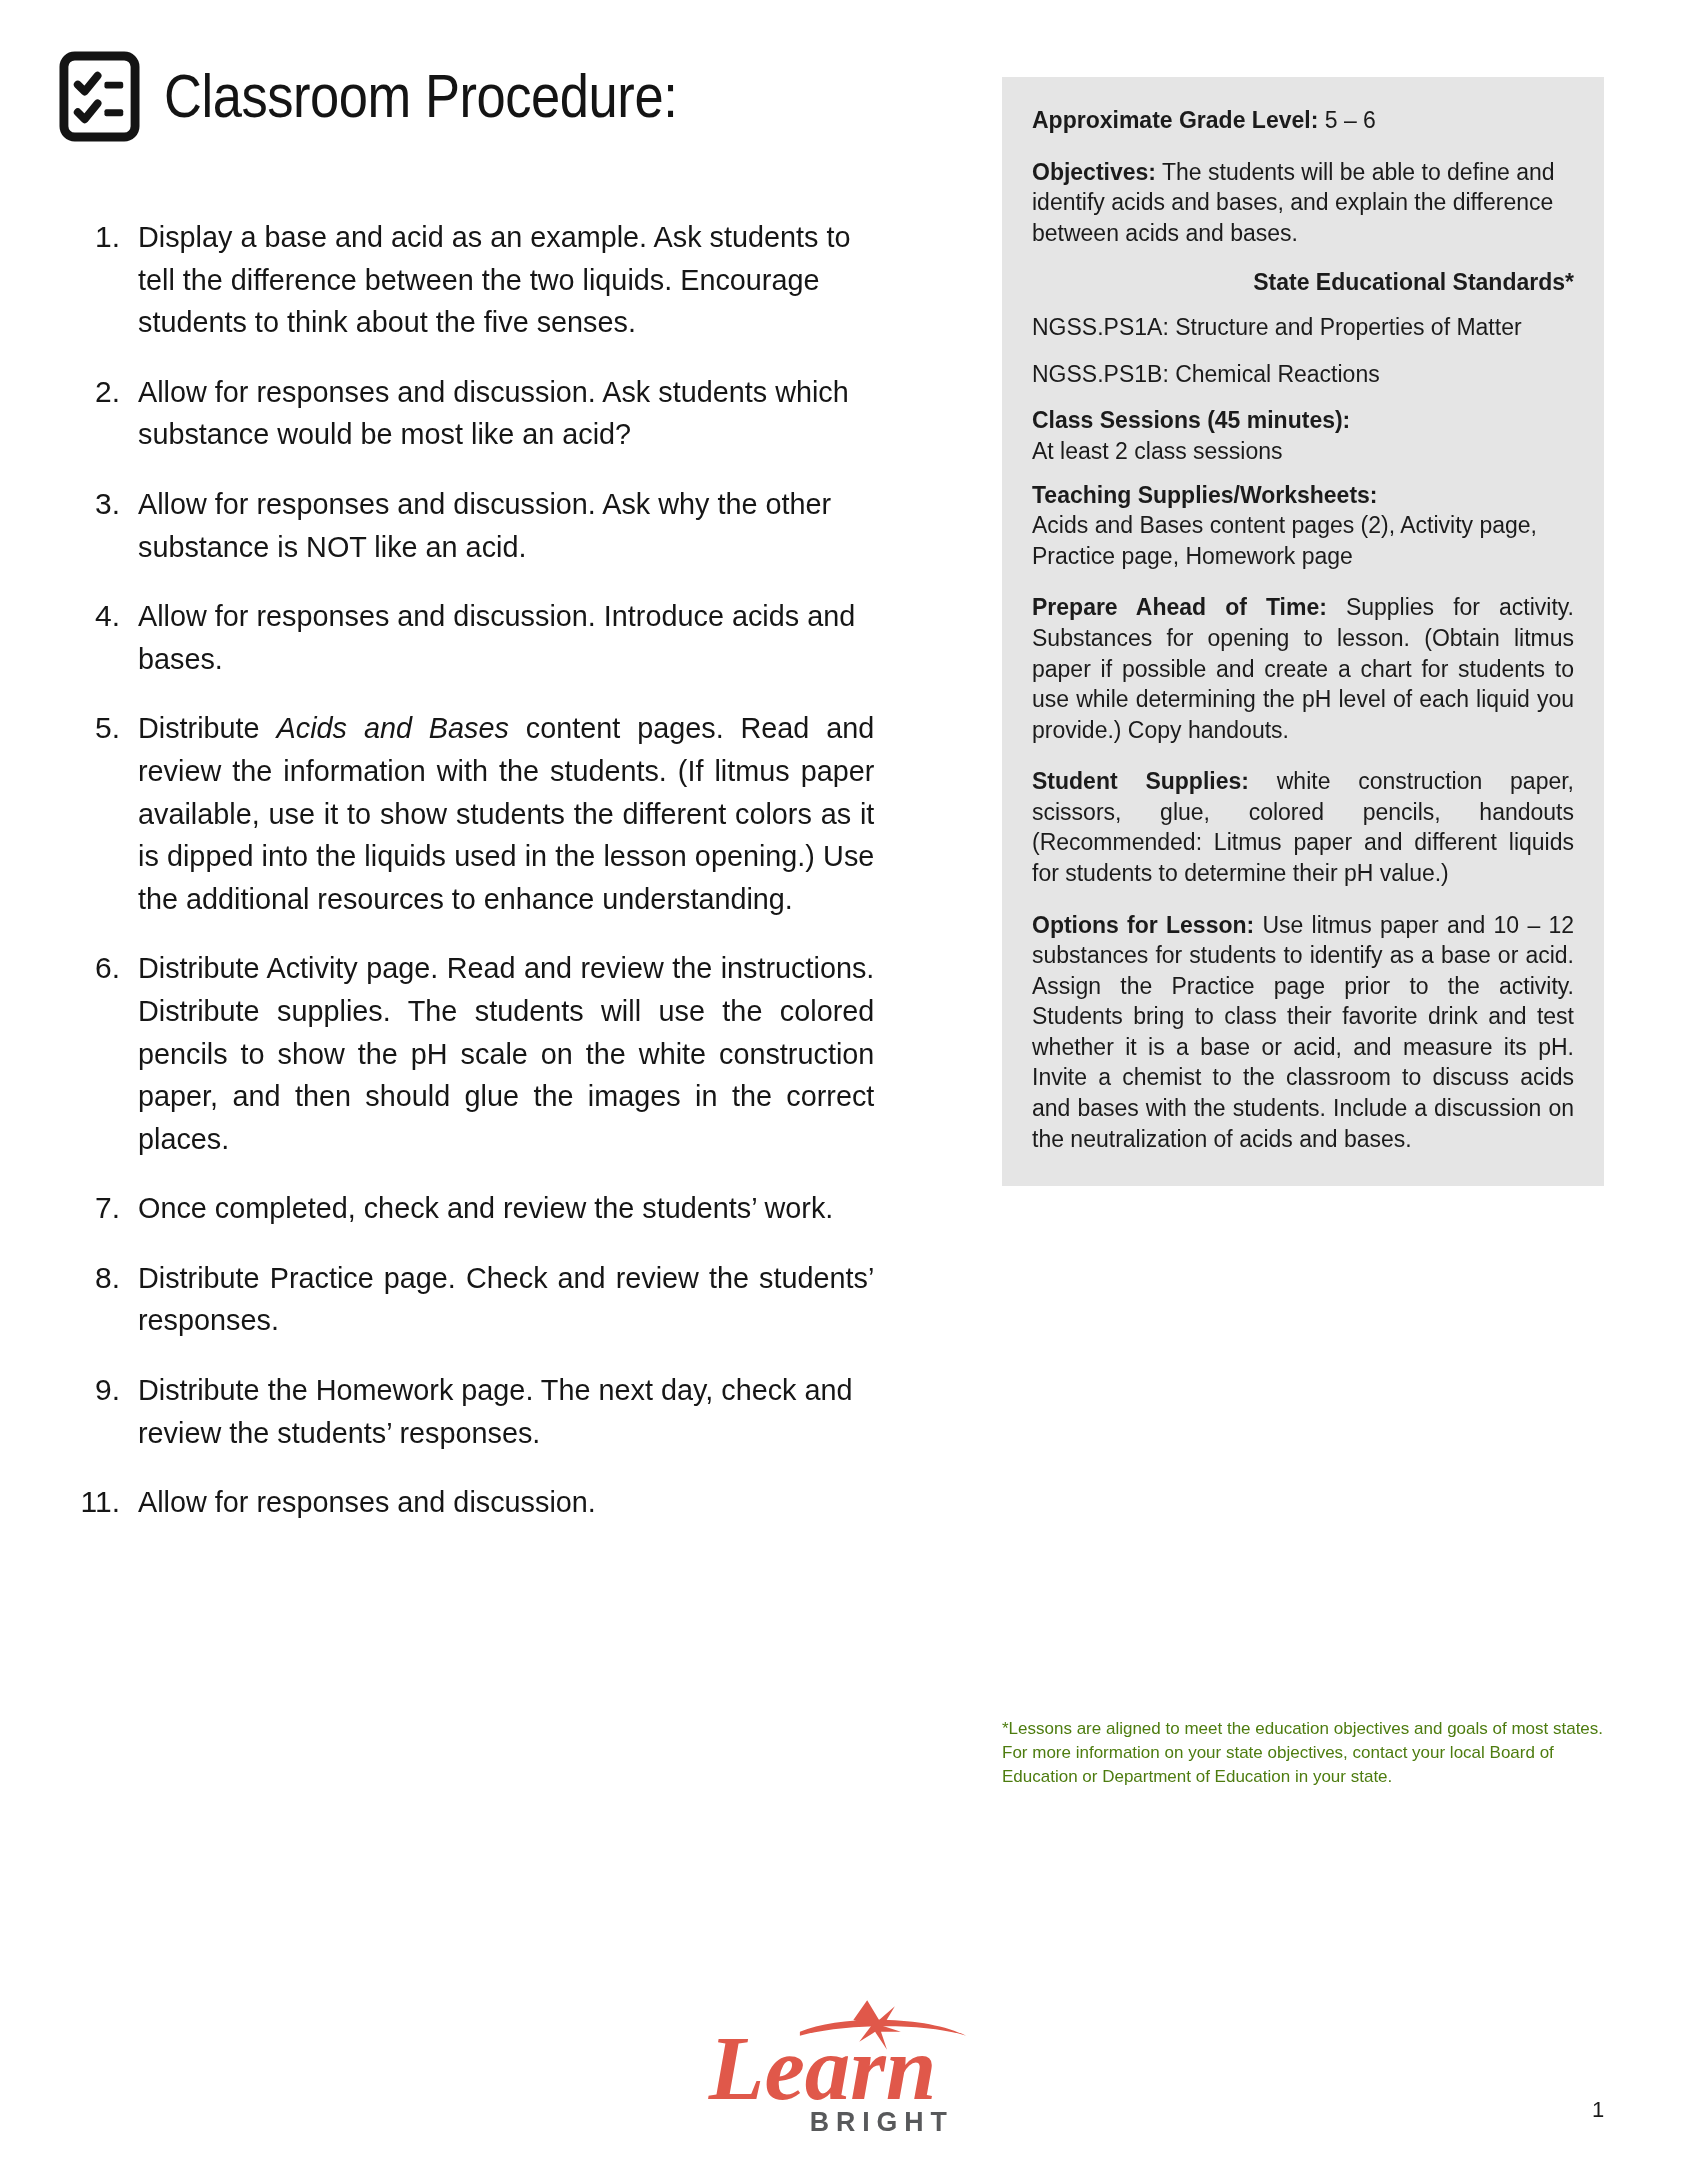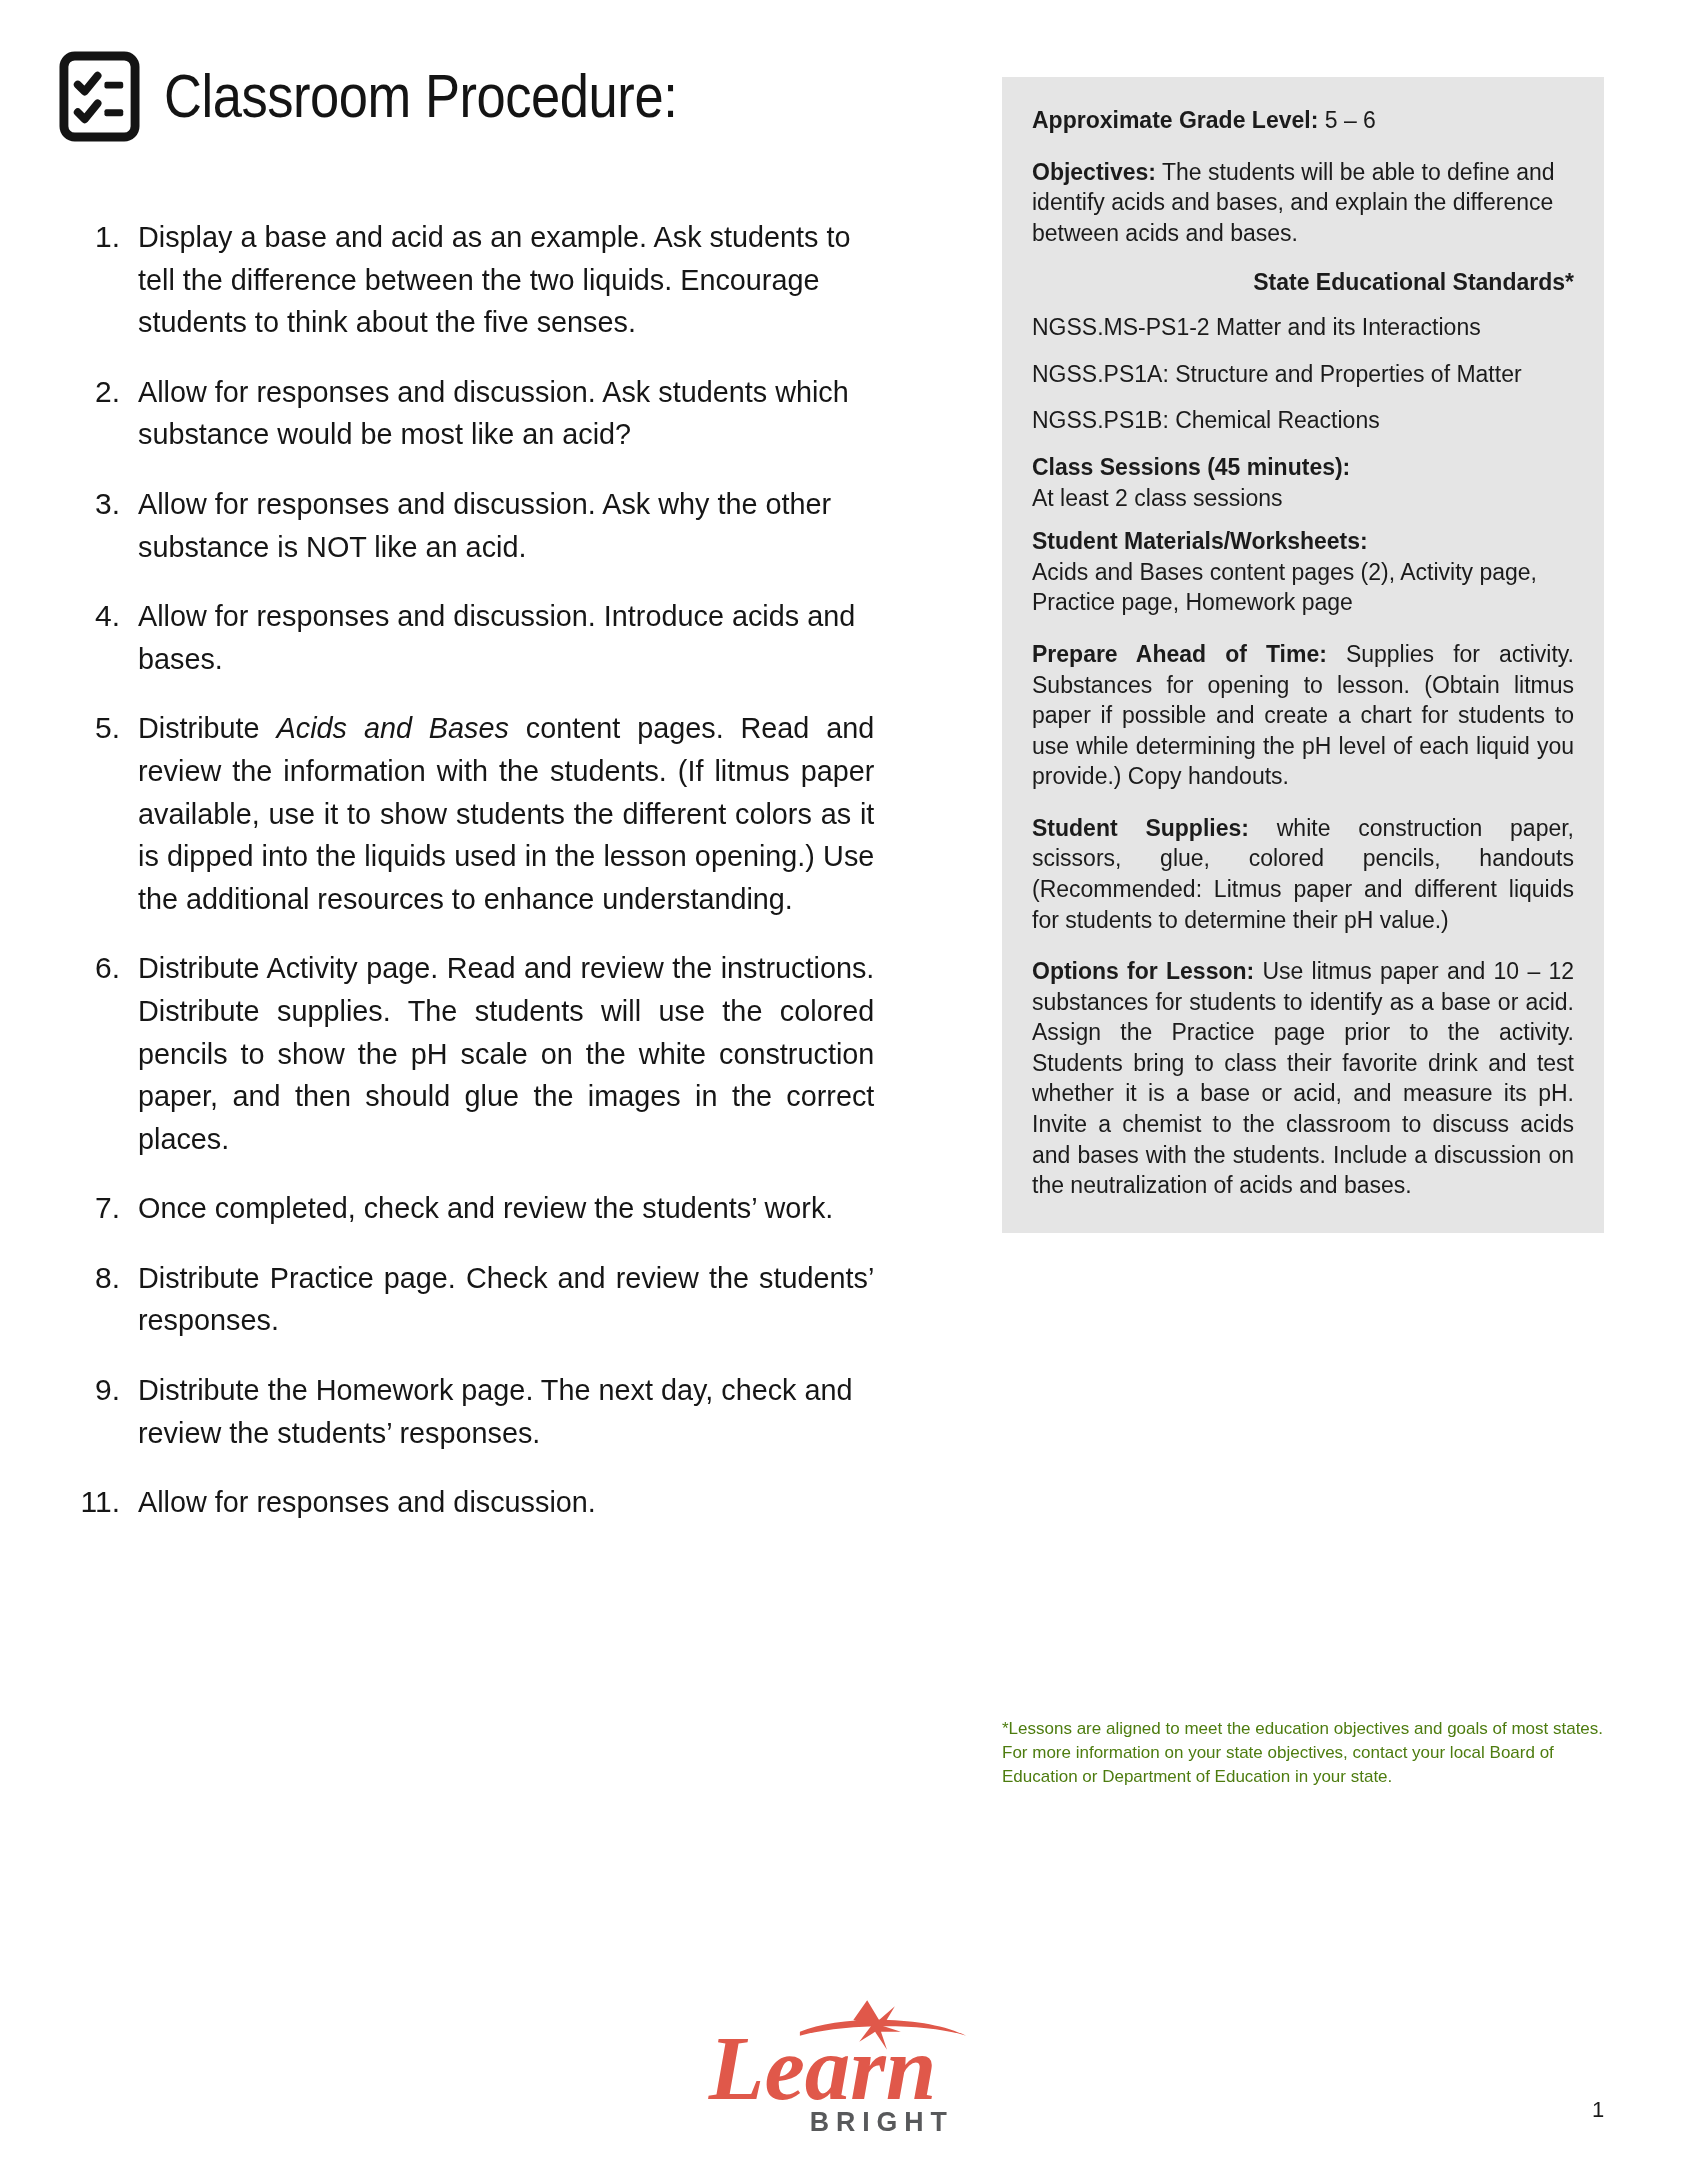--- a/index.html
+++ b/index.html
@@ -224,31 +224,30 @@
     <div class="sb-block">
       <span class="sb-label">Approximate Grade Level:</span><span> 5 – 6</span>
     </div>
 
     <div class="sb-block">
       <span class="sb-label">Objectives:</span><span> The students will be able to define and identify acids and bases, and explain the difference between acids and bases.</span>
     </div>
 
     <div class="sb-headline">State Educational Standards*</div>
 
-    <div class="sb-std">NGSS.MS-PS1-2 Matter and its Interactions</div>
     <div class="sb-std">NGSS.PS1A: Structure and Properties of Matter</div>
     <div class="sb-std">NGSS.PS1B: Chemical Reactions</div>
 
     <div class="sb-block sb-tight">
       <span class="sb-label">Class Sessions (45 minutes):</span><br>
       <span>At least 2 class sessions</span>
     </div>
 
     <div class="sb-block">
-      <span class="sb-label">Student Materials/Worksheets:</span><br>
+      <span class="sb-label">Teaching Supplies/Worksheets:</span><br>
       <span>Acids and Bases content pages (2), Activity page, Practice page, Homework page</span>
     </div>
 
     <div class="sb-block justify">
       <span class="sb-label">Prepare Ahead of Time:</span><span> Supplies for activity.  Substances for opening to lesson.  (Obtain litmus paper if possible and create a chart for students to use while determining the pH level of each liquid you provide.)  Copy handouts.</span>
     </div>
 
     <div class="sb-block justify">
       <span class="sb-label">Student Supplies:</span><span> white construction paper, scissors, glue, colored pencils, handouts (Recommended:  Litmus paper and different liquids for students to determine their pH value.)</span>
     </div>

